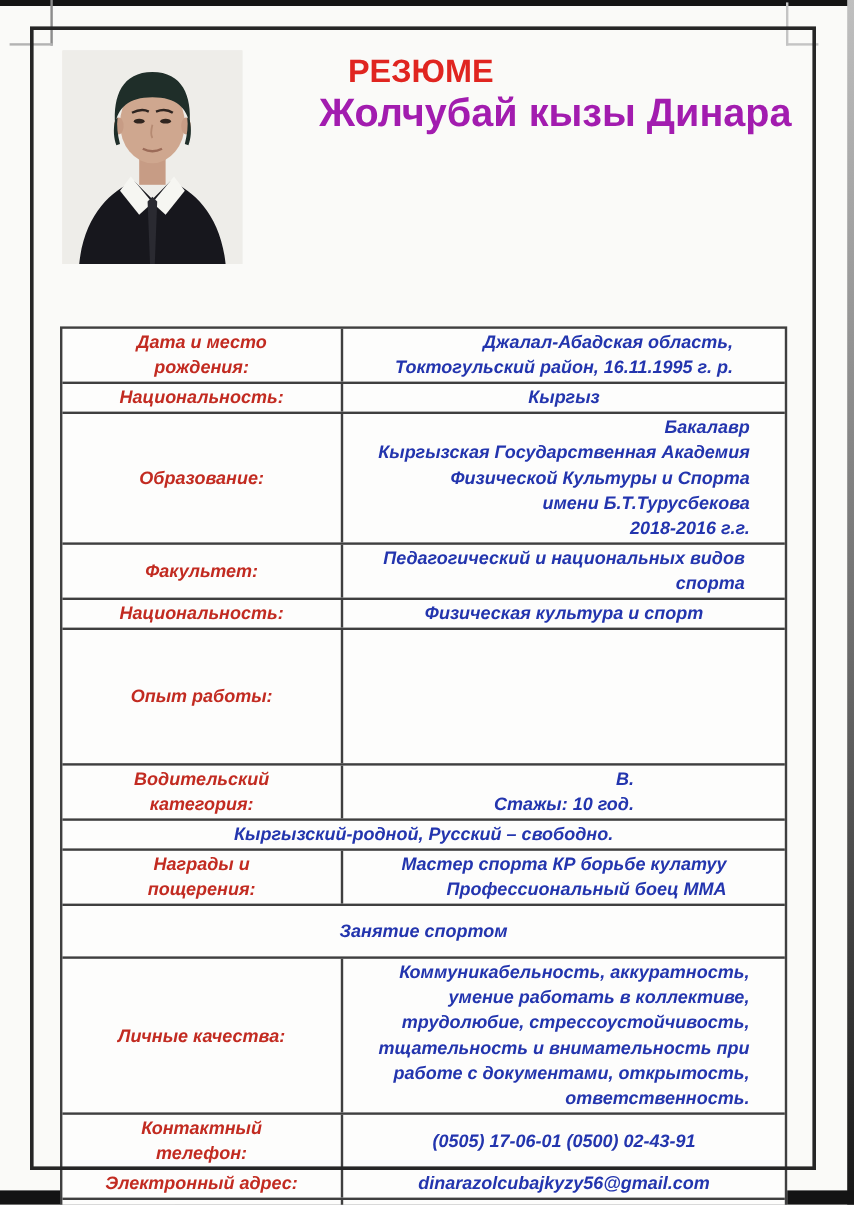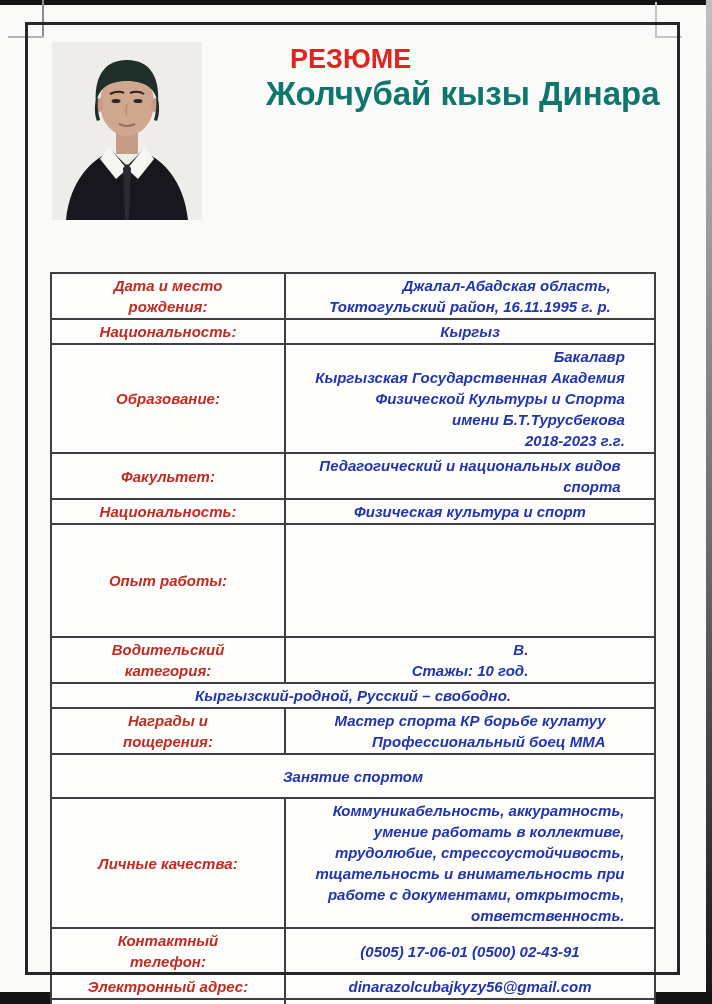--- a/index.html
+++ b/index.html
@@ -31,21 +31,21 @@
     background:#eceae6;
   }
   .photo svg{display:block;width:100%;height:100%;}
   .doc-title{
     position:absolute;left:290px;top:44px;
     font-size:27px;font-weight:bold;color:#e02520;
     line-height:30px;white-space:nowrap;
   }
   .person-name{
     position:absolute;left:266px;top:74px;
-    font-size:33px;font-weight:bold;color:#0f766e;
+    font-size:33px;font-weight:bold;color:#a21caf;
     line-height:40px;white-space:nowrap;text-align:right;
   }
   
   .resume-table{
     position:absolute;left:50px;top:272px;width:606px;
     border:2px solid #3f3f3f;box-sizing:border-box;
     background:#fdfdfc;z-index:1;
   }
   .trow{display:flex;border-bottom:2px solid #3f3f3f;box-sizing:border-box;}
   .trow:last-child{border-bottom:none;}
@@ -129,21 +129,21 @@
     <div class="trow r1">
       <div class="cell-label">Национальность:</div>
       <div class="cell-value">Кыргыз</div>
     </div>
     <div class="trow r2">
       <div class="cell-label">Образование:</div>
       <div class="cell-value">Бакалавр
 Кыргызская Государственная Академия
 Физической Культуры и Спорта
 имени Б.Т.Турусбекова
-2018-2023 г.г.</div>
+2018-2016 г.г.</div>
     </div>
     <div class="trow r3">
       <div class="cell-label">Факультет:</div>
       <div class="cell-value">Педагогический и национальных видов
 спорта</div>
     </div>
     <div class="trow r4">
       <div class="cell-label">Национальность:</div>
       <div class="cell-value">Физическая культура и спорт</div>
     </div>

